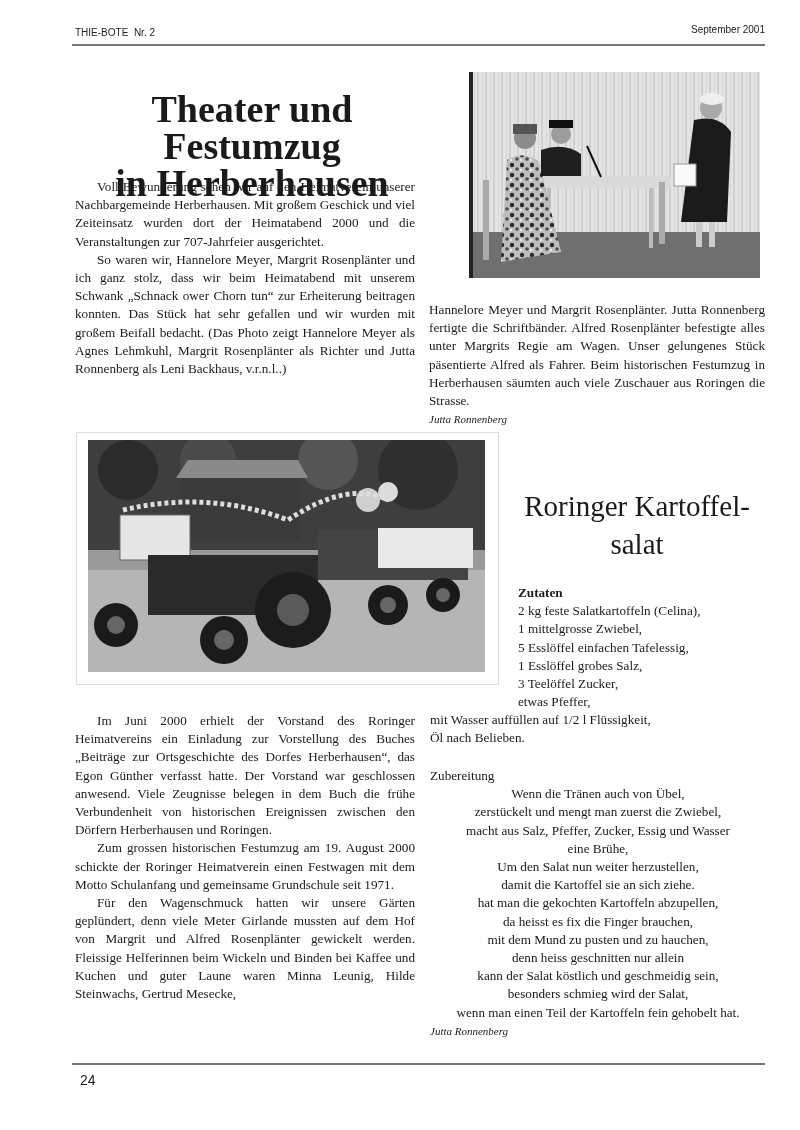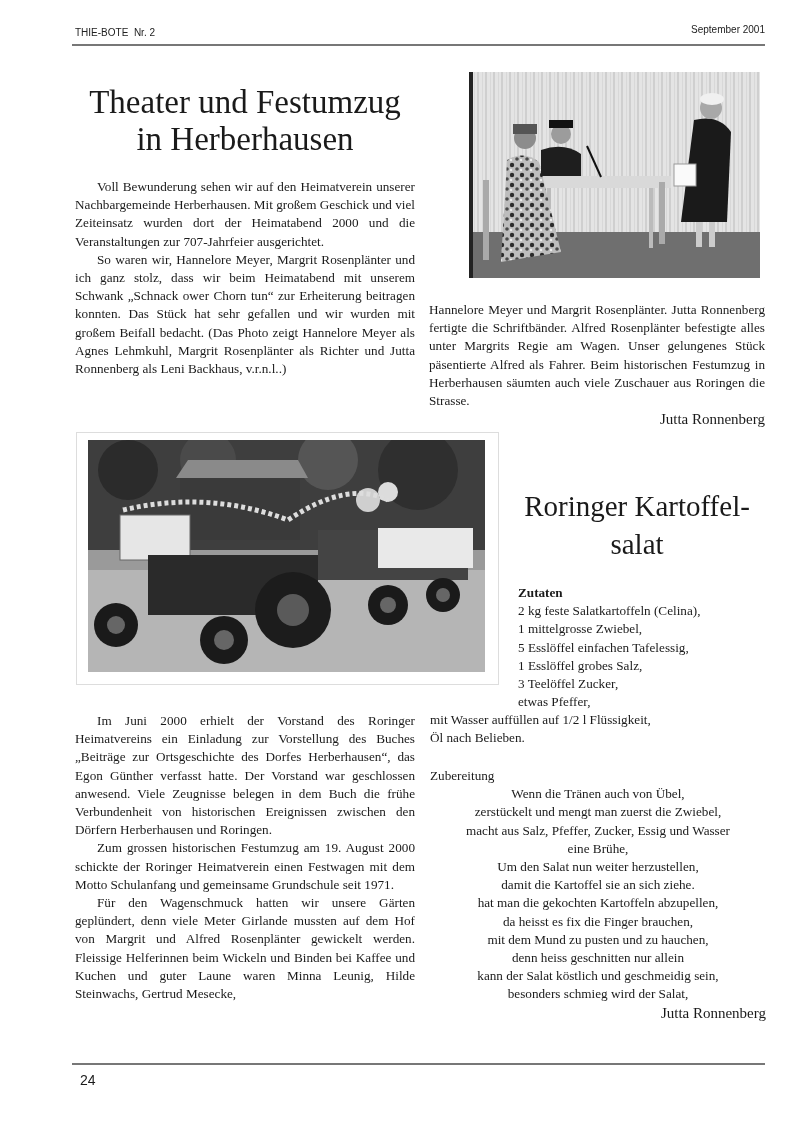--- a/index.html
+++ b/index.html
@@ -10,28 +10,28 @@
   .header { position: absolute; left: 75px; top: 24px; width: 690px; height: 20px;
     font-family: "Liberation Sans", sans-serif; font-size: 10px; color: #222; }
   .header .left { position: absolute; left: 0; top: 3px; }
   .header .right { position: absolute; right: 0; top: 0; }
   .rule { position: absolute; left: 72px; width: 693px; height: 2px; background: #555; opacity: 0.8; }
   .rule.top { top: 44px; }
   .rule.bottom { top: 1063px; height: 1.5px; }
   .pagenum { position: absolute; left: 80px; top: 1072px; font-family: "Liberation Sans", sans-serif; font-size: 14px; }
 
   .title1 { position: absolute; left: 75px; top: 84px; width: 340px; text-align: center;
-    font-size: 33px; line-height: 37px; font-weight: normal; margin: 0; }
+    font-size: 38px; line-height: 37px; font-weight: bold; margin: 7px; }
   .col { position: absolute; font-size: 13.2px; line-height: 18.2px; text-align: justify; }
   .col p { margin: 0; }
   .col p.ind { text-indent: 22px; }
   .left-top { left: 75px; top: 178px; width: 340px; }
   .right-top { left: 429px; top: 301px; width: 336px; }
   .left-bottom { left: 75px; top: 712px; width: 340px; }
-  .author { text-align: right; font-size: 15px; }
+  .author { font-size: 11px; font-style: italic; }
 
   .photo { position: absolute; background: #c8c8c8; overflow: hidden; }
   .photo1 { left: 469px; top: 72px; width: 291px; height: 206px; }
   .photo2 { left: 88px; top: 440px; width: 397px; height: 232px; }
   .photo-frame { position: absolute; border: 1px solid #ddd; }
   .photo-frame.f2 { left: 76px; top: 432px; width: 421px; height: 251px; }
 
   .title2 { position: absolute; left: 502px; top: 487px; width: 270px; text-align: center;
     font-size: 29px; line-height: 38px; margin: 0; font-weight: normal; }
   .recipe { position: absolute; font-size: 13.2px; line-height: 18.2px; }
@@ -177,20 +177,21 @@
     <div>macht aus Salz, Pfeffer, Zucker, Essig und Wasser</div>
     <div>eine Brühe,</div>
     <div>Um den Salat nun weiter herzustellen,</div>
     <div>damit die Kartoffel sie an sich ziehe.</div>
     <div>hat man die gekochten Kartoffeln abzupellen,</div>
     <div>da heisst es fix die Finger brauchen,</div>
     <div>mit dem Mund zu pusten und zu hauchen,</div>
     <div>denn heiss geschnitten nur allein</div>
     <div>kann der Salat köstlich und geschmeidig sein,</div>
     <div>besonders schmieg wird der Salat,</div>
+    <div>wenn man einen Teil der Kartoffeln fein gehobelt hat.</div>
   </div>
   <div class="author">Jutta Ronnenberg</div>
 </div>
 
 <div class="col left-bottom">
   <p class="ind">Im Juni 2000 erhielt der Vorstand des Roringer Heimatvereins ein Einladung zur Vorstellung des Buches „Beiträge zur Ortsgeschichte des Dorfes Herberhausen“, das Egon Günther verfasst hatte. Der Vorstand war geschlossen anwesend. Viele Zeugnisse belegen in dem Buch die frühe Verbundenheit von historischen Ereignissen zwischen den Dörfern Herberhausen und Roringen.</p>
   <p class="ind">Zum grossen historischen Festumzug am 19. August 2000 schickte der Roringer Heimatverein einen Festwagen mit dem Motto Schulanfang und gemeinsame Grundschule seit 1971.</p>
   <p class="ind">Für den Wagenschmuck hatten wir unsere Gärten geplündert, denn viele Meter Girlande mussten auf dem Hof von Margrit und Alfred Rosenplänter gewickelt werden. Fleissige Helferinnen beim Wickeln und Binden bei Kaffee und Kuchen und guter Laune waren Minna Leunig, Hilde Steinwachs, Gertrud Mesecke,</p>
 </div>
 

